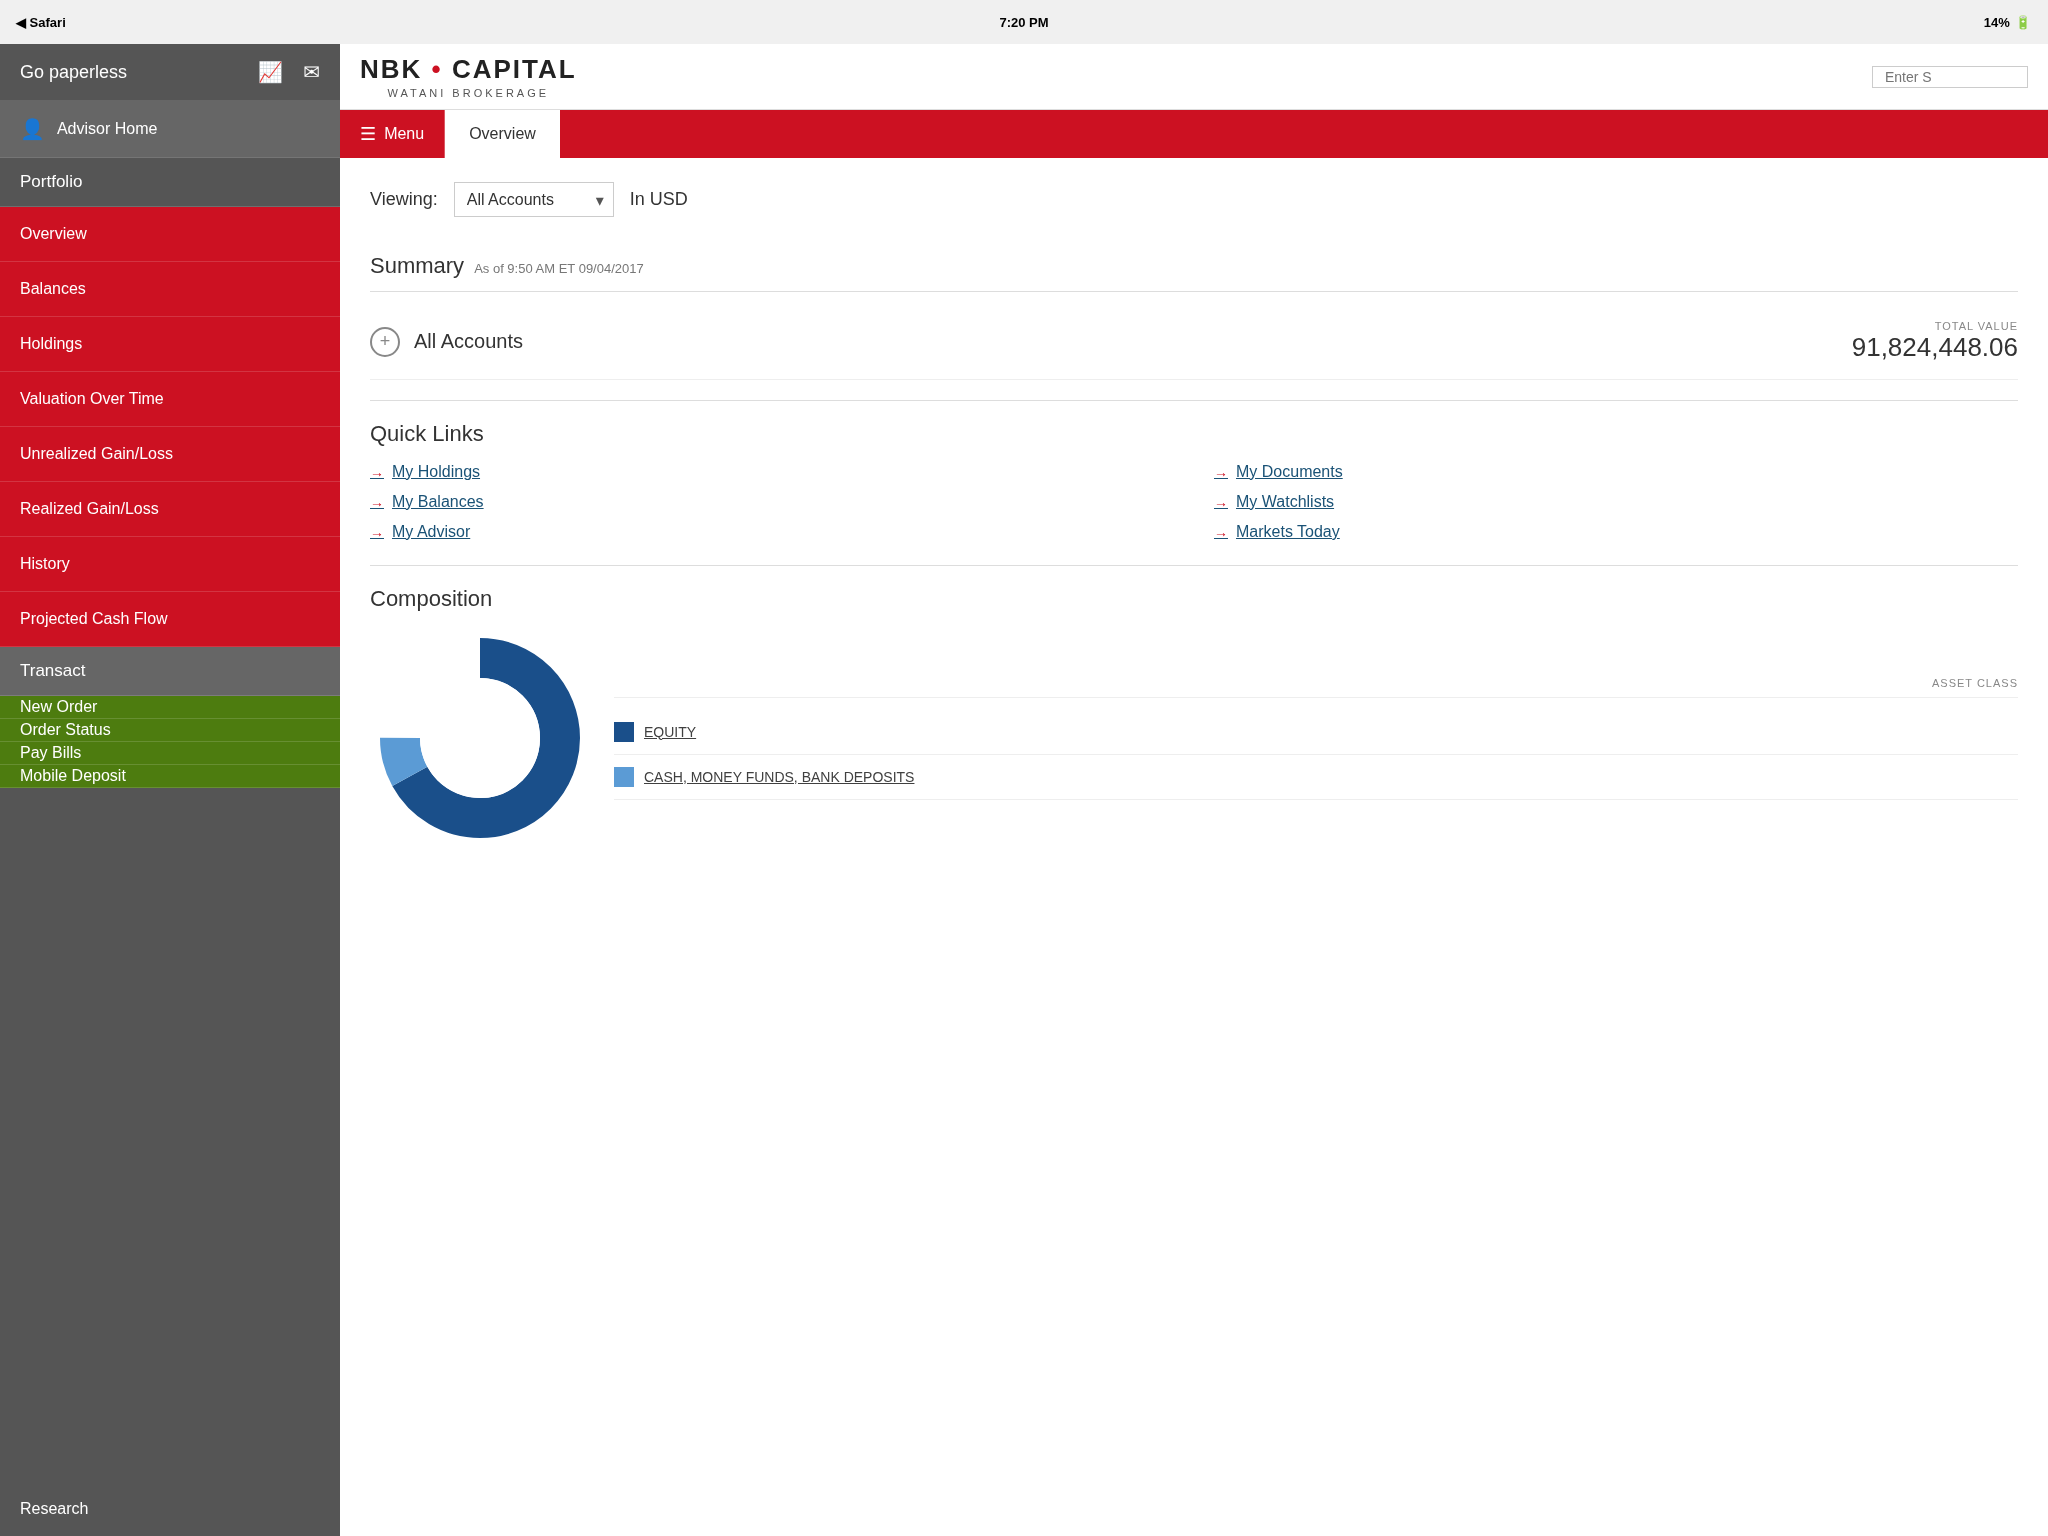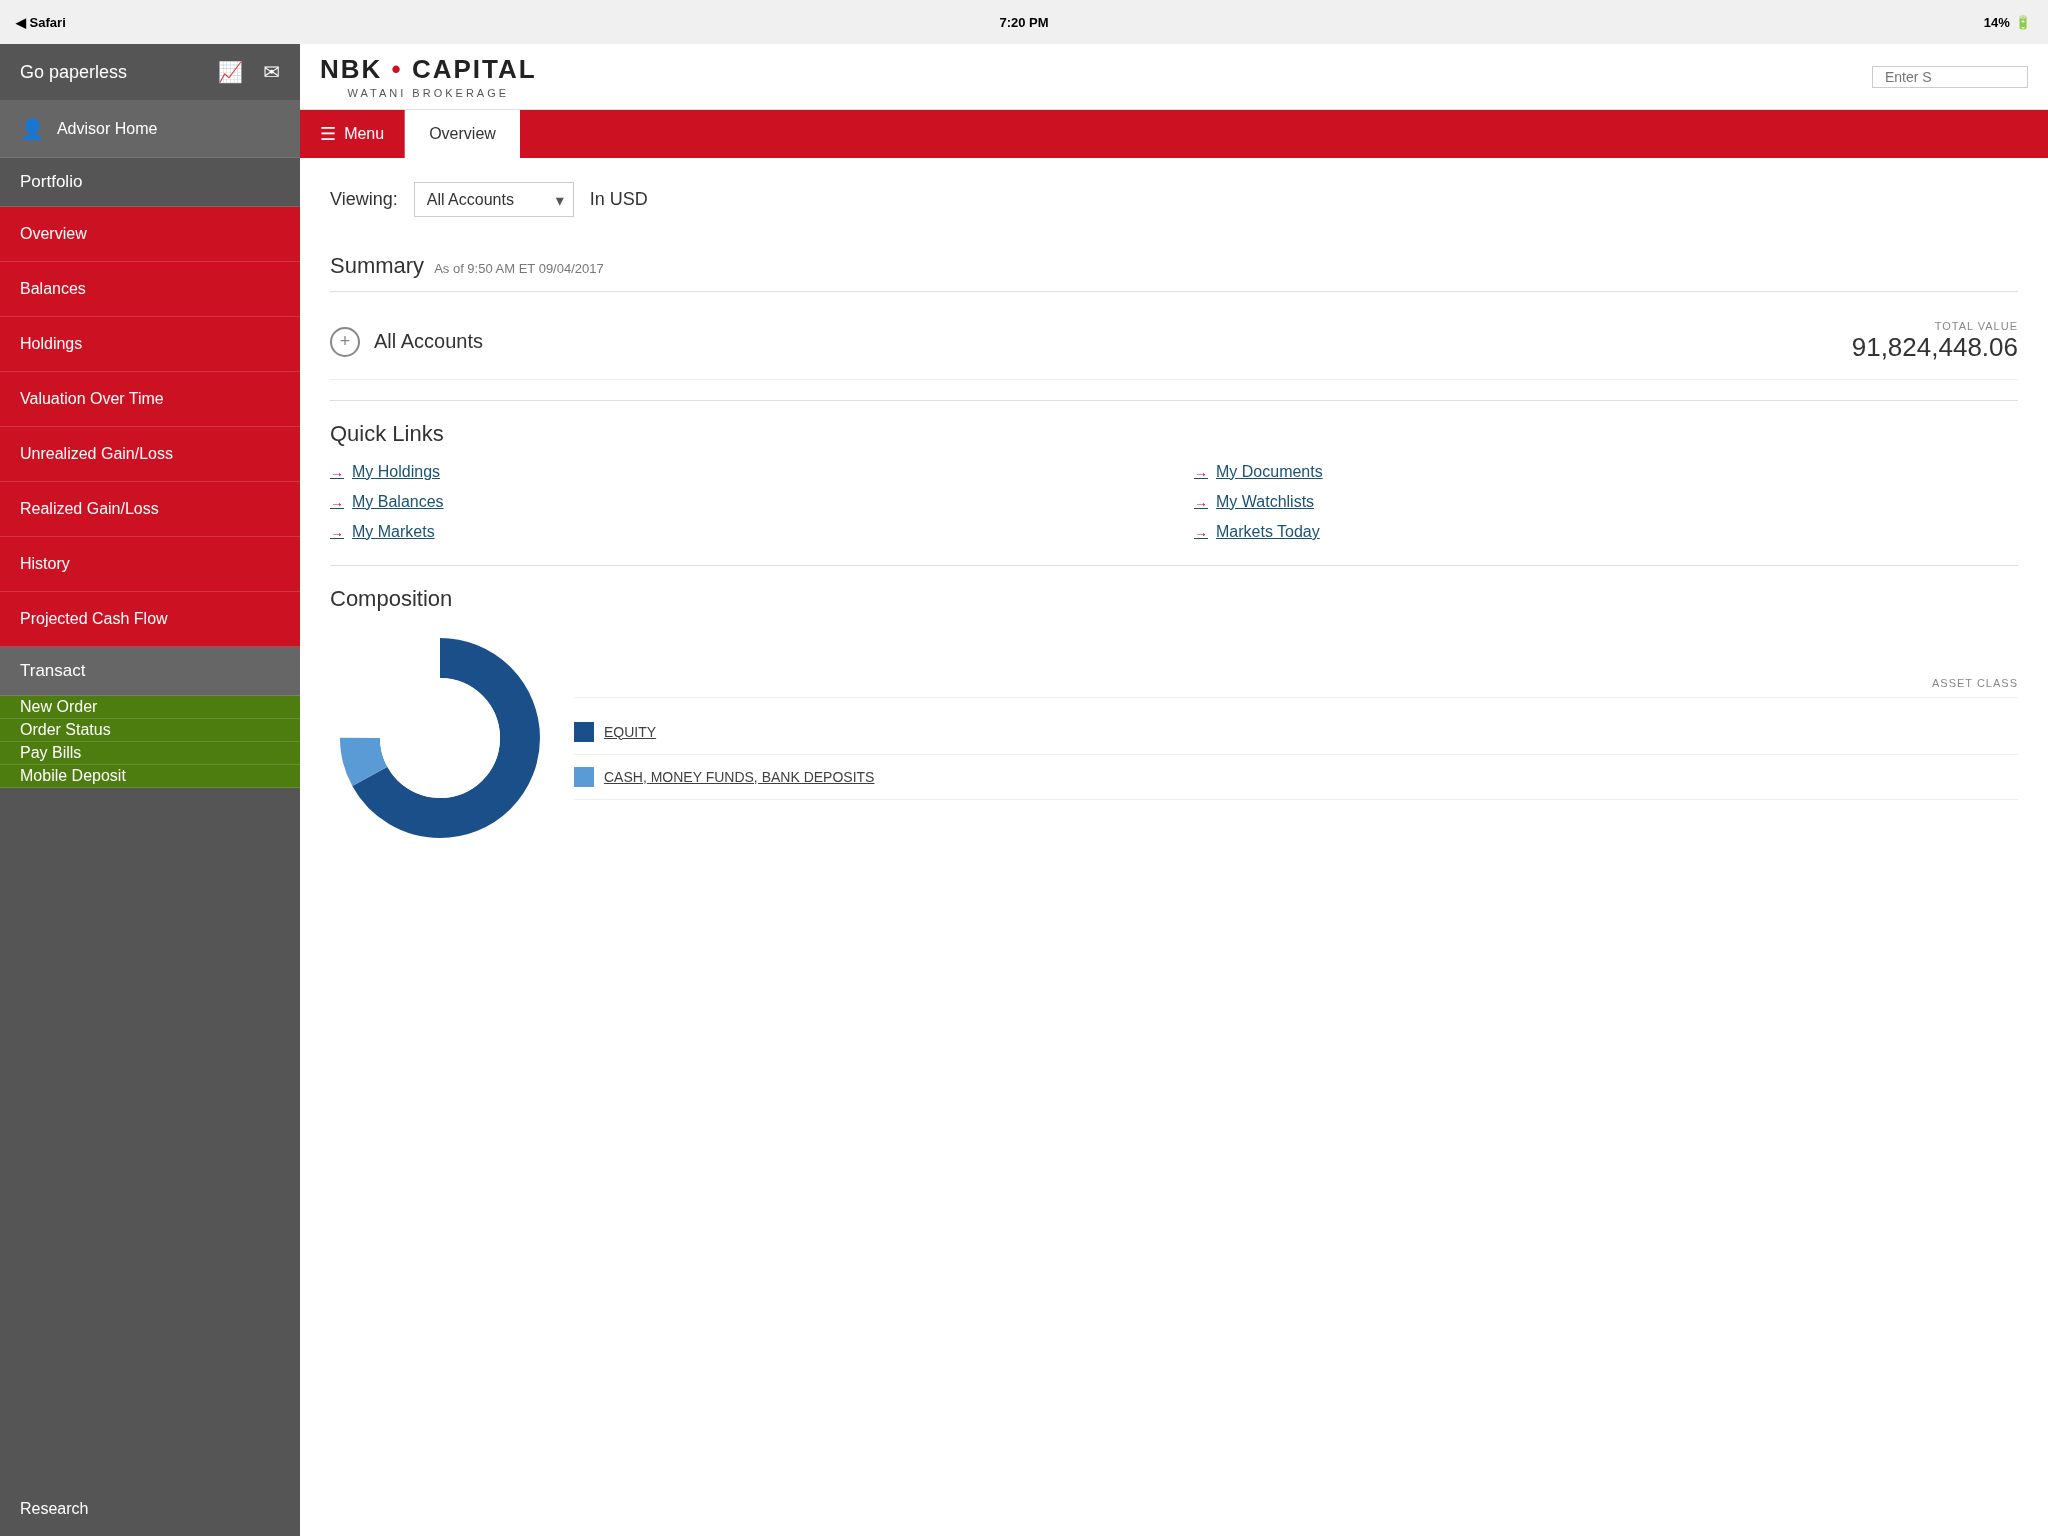--- a/index.html
+++ b/index.html
@@ -24,21 +24,21 @@
 
     
     .app-container {
       display: flex;
       flex: 1;
       overflow: hidden;
     }
 
     
     .sidebar {
-      width: 300px;
+      width: 340px;
       background: #555555;
       display: flex;
       flex-direction: column;
       flex-shrink: 0;
       overflow-y: auto;
     }
 
     .sidebar-top {
       background: #555555;
       padding: 16px 20px;
@@ -401,21 +401,21 @@
           <div class="quick-link">
             <span class="quick-link-arrow">→</span>
             <span>My Balances</span>
           </div>
           <div class="quick-link">
             <span class="quick-link-arrow">→</span>
             <span>My Watchlists</span>
           </div>
           <div class="quick-link">
             <span class="quick-link-arrow">→</span>
-            <span>My Markets</span>
+            <span>My Advisor</span>
           </div>
           <div class="quick-link">
             <span class="quick-link-arrow">→</span>
             <span>Markets Today</span>
           </div>
         </div>
       </div>
 
       <hr class="section-divider">
 

